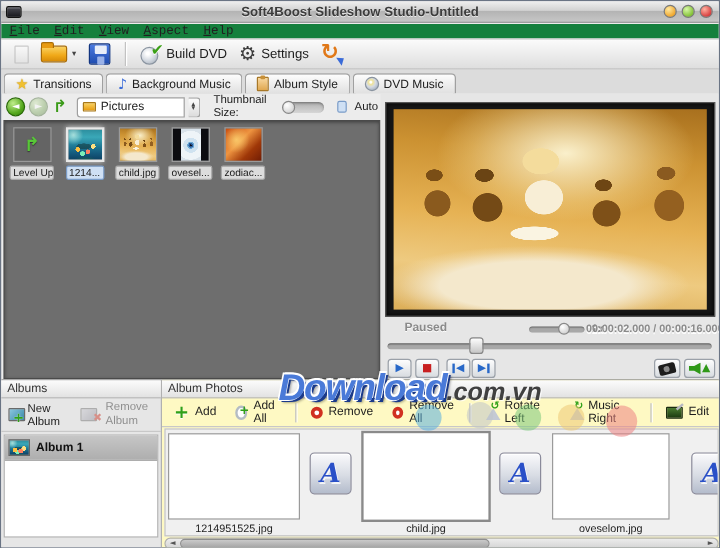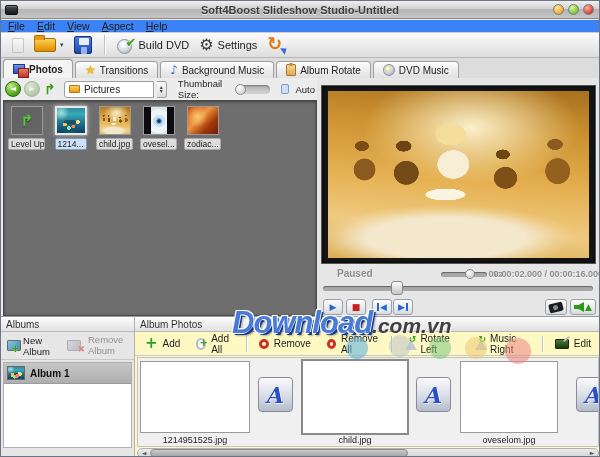--- a/index.html
+++ b/index.html
@@ -17,22 +17,22 @@
     box-shadow:inset 0 1px 0 rgba(255,255,255,.25); }
   #title-text { position:absolute; left:0; right:0; text-align:center; font-size:11px; font-weight:bold;
     color:#3c3c3c; text-shadow:0 1px 0 rgba(255,255,255,.7); }
   #win-btns { position:absolute; right:5px; top:3px; display:flex; gap:4px; }
   .win-btn { width:11px; height:11px; border-radius:50%; border:1px solid #7a7a7a; }
   .win-btn.min { background:radial-gradient(circle at 35% 30%,#ffe9a0,#f0a830 70%); }
   .win-btn.max { background:radial-gradient(circle at 35% 30%,#d8f8a8,#84c238 70%); }
   .win-btn.close { background:radial-gradient(circle at 35% 30%,#ffb0a0,#d84040 70%); }
 
   
-  #menubar { position:absolute; left:0; top:19px; width:100%; height:12px; background:#3b82f6;
-    display:flex; gap:12px; padding-left:7px; align-items:flex-start; }
+  #menubar { position:absolute; left:0; top:19px; width:100%; height:12px; background:#15803d;
+    display:flex; gap:12px; padding-left:7px; align-items:flex-start;font-family:Liberation Mono, monospace; }
   .menu-item { display:inline-block; font-size:10.5px; color:#202020; cursor:default; }
   .menu-item::first-letter { text-decoration:underline; }
 
   
   #toolbar { position:absolute; left:0; top:31px; width:100%; height:26px;
     background:linear-gradient(180deg,#fbfbfb,#dedede); border-top:1px solid #cfcfcf; border-bottom:1px solid #b8b8b8;
     display:flex; align-items:center; padding-left:6px; }
   .tbtn { display:flex; align-items:center; gap:4px; height:24px; padding:0 5px; border-radius:3px; font-size:11px; color:#1d1d1d; }
   .tbtn.disabled { opacity:.45; }
   .icon-page { width:12px; height:15px; background:linear-gradient(180deg,#ffffff,#e4e4e4); border:1px solid #9a9a9a; border-radius:1px; }
@@ -286,35 +286,31 @@
     </div>
     <div class="tbtn">
       <span class="icon-about">
         <span class="glyph">↻</span>
         <span class="cursor"></span>
       </span>
     </div>
   </div>
 
   <div id="tabbar">
-    <div class="tab active">
-      <span class="icon-photos"></span>
-      <span>Photos</span>
-    </div>
     <div class="tab">
       <span class="icon-star glyph">★</span>
       <span>Transitions</span>
     </div>
     <div class="tab">
       <span class="icon-note glyph">♪</span>
       <span>Background Music</span>
     </div>
     <div class="tab">
       <span class="icon-clipboard"></span>
-      <span>Album Rotate</span>
+      <span>Album Style</span>
     </div>
     <div class="tab">
       <span class="icon-disc"></span>
       <span>DVD Music</span>
     </div>
   </div>
 
   <div id="left-panel">
     <div id="nav-row">
       <div class="nav-btn">

